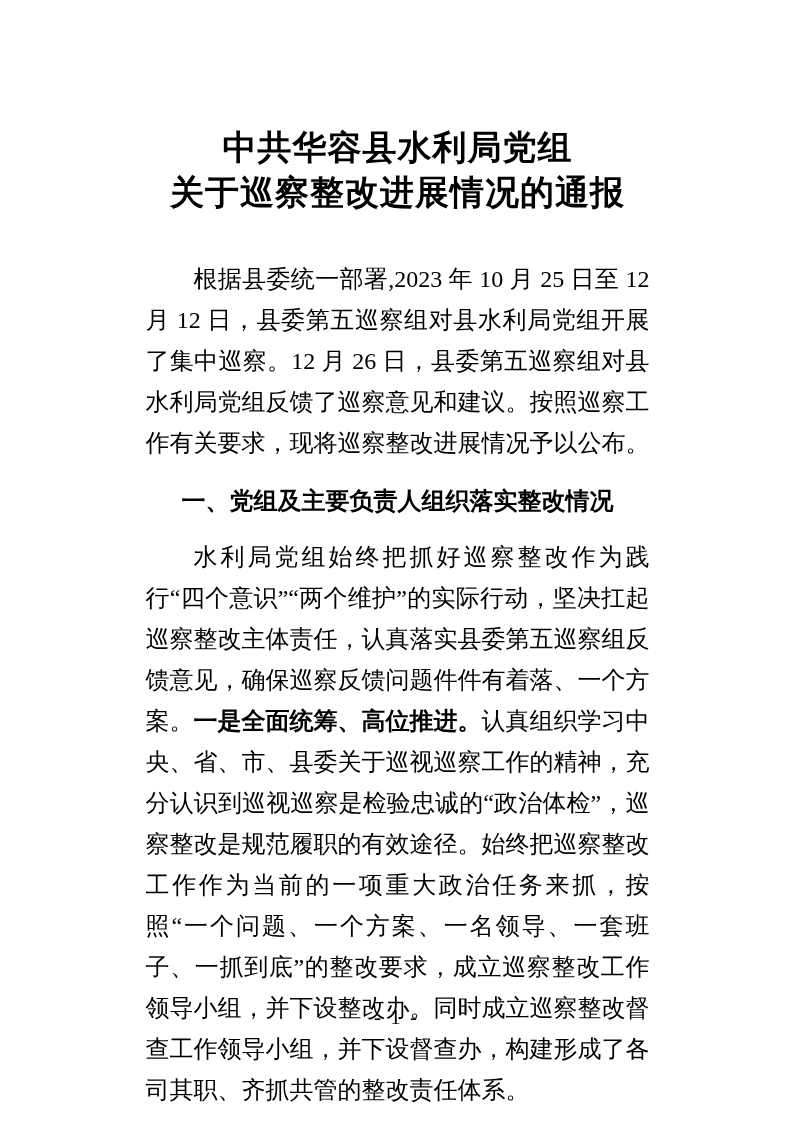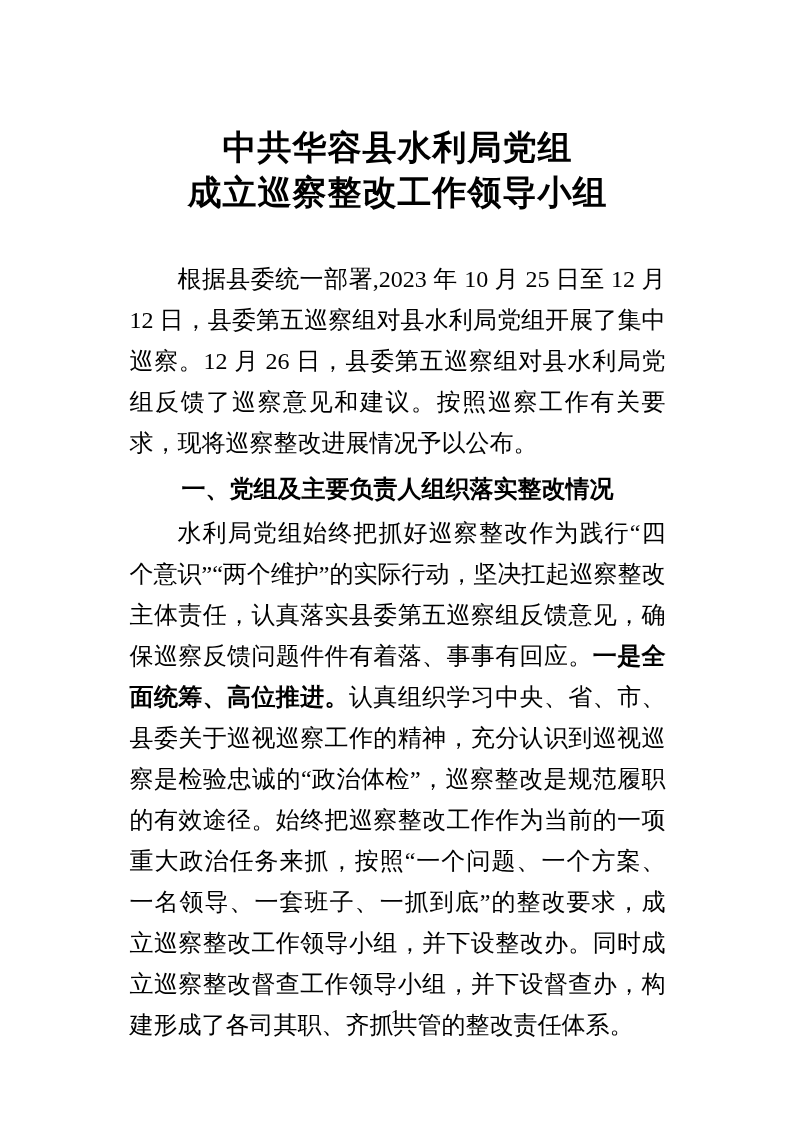--- a/index.html
+++ b/index.html
@@ -24,21 +24,21 @@
     text-align: center;
     font-weight: 700;
     font-size: 34px;
     line-height: 45px;
     letter-spacing: 1px;
   }
   .title-line {
     display: block;
   }
   .body-para {
-    margin: 0;
+    margin: 16px;
     font-size: 24px;
     line-height: 41px;
     text-align: justify;
     text-indent: 48px;
     word-break: break-all;
   }
   .section-heading {
     margin: 4px;
     font-size: 24px;
     line-height: 41px;
@@ -59,24 +59,24 @@
     letter-spacing: 2px;
   }
 </style>
 </head>
 <body>
 
 <div class="page">
 
   <h1 class="doc-title">
     <span class="title-line">中共华容县水利局党组</span>
-    <span class="title-line">成立巡察整改工作领导小组</span>
+    <span class="title-line">关于巡察整改进展情况的通报</span>
   </h1>
 
   <p class="body-para">根据县委统一部署,2023 年 10 月 25 日至 12 月 12 日，县委第五巡察组对县水利局党组开展了集中巡察。12 月 26 日，县委第五巡察组对县水利局党组反馈了巡察意见和建议。按照巡察工作有关要求，现将巡察整改进展情况予以公布。</p>
 
   <h2 class="section-heading">一、党组及主要负责人组织落实整改情况</h2>
 
-  <p class="body-para"><span>水利局党组始终把抓好巡察整改作为践行“四个意识”“两个维护”的实际行动，坚决扛起巡察整改主体责任，认真落实县委第五巡察组反馈意见，确保巡察反馈问题件件有着落、事事有回应。</span><span class="emphasis-bold">一是全面统筹、高位推进。</span><span>认真组织学习中央、省、市、县委关于巡视巡察工作的精神，充分认识到巡视巡察是检验忠诚的“政治体检”，巡察整改是规范履职的有效途径。始终把巡察整改工作作为当前的一项重大政治任务来抓，按照“一个问题、一个方案、一名领导、一套班子、一抓到底”的整改要求，成立巡察整改工作领导小组，并下设整改办。同时成立巡察整改督查工作领导小组，并下设督查办，构建形成了各司其职、齐抓共管的整改责任体系。</span></p>
+  <p class="body-para"><span>水利局党组始终把抓好巡察整改作为践行“四个意识”“两个维护”的实际行动，坚决扛起巡察整改主体责任，认真落实县委第五巡察组反馈意见，确保巡察反馈问题件件有着落、一个方案。</span><span class="emphasis-bold">一是全面统筹、高位推进。</span><span>认真组织学习中央、省、市、县委关于巡视巡察工作的精神，充分认识到巡视巡察是检验忠诚的“政治体检”，巡察整改是规范履职的有效途径。始终把巡察整改工作作为当前的一项重大政治任务来抓，按照“一个问题、一个方案、一名领导、一套班子、一抓到底”的整改要求，成立巡察整改工作领导小组，并下设整改办。同时成立巡察整改督查工作领导小组，并下设督查办，构建形成了各司其职、齐抓共管的整改责任体系。</span></p>
 
   <div class="page-number">- 1 -</div>
 
 </div>
 
 </body></html>

